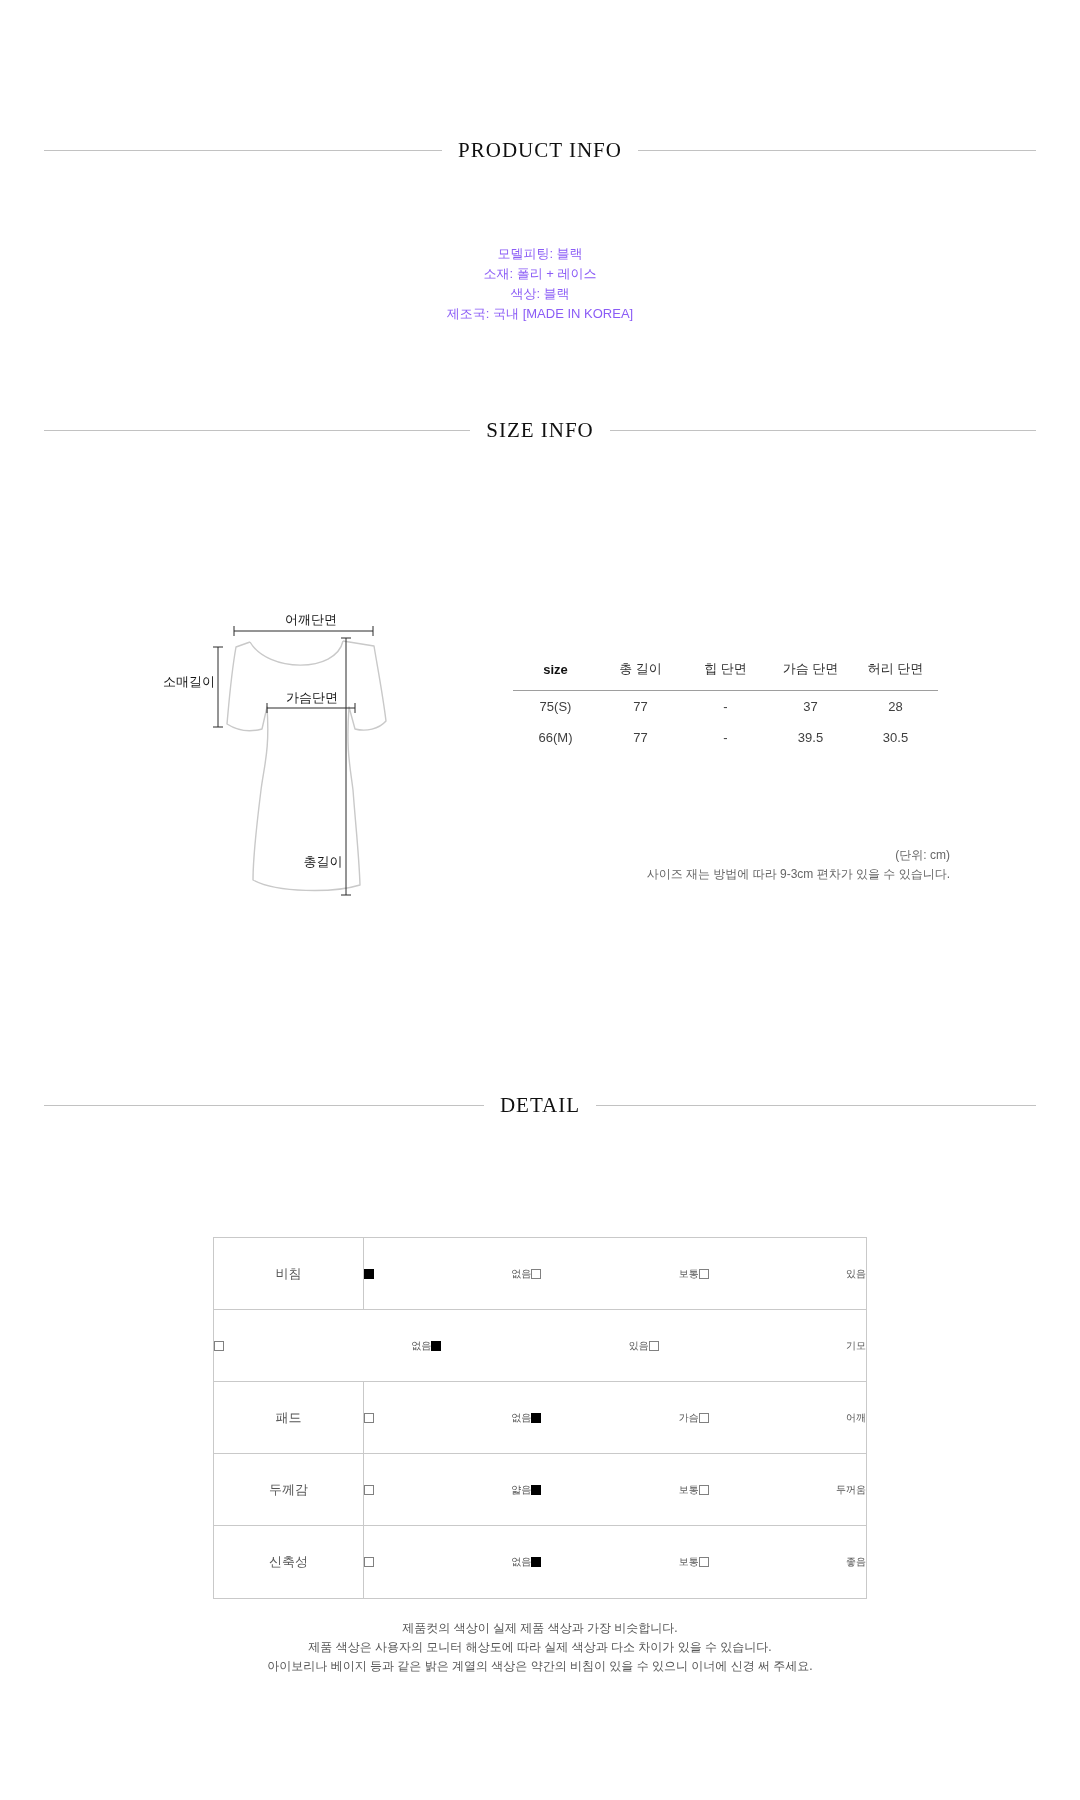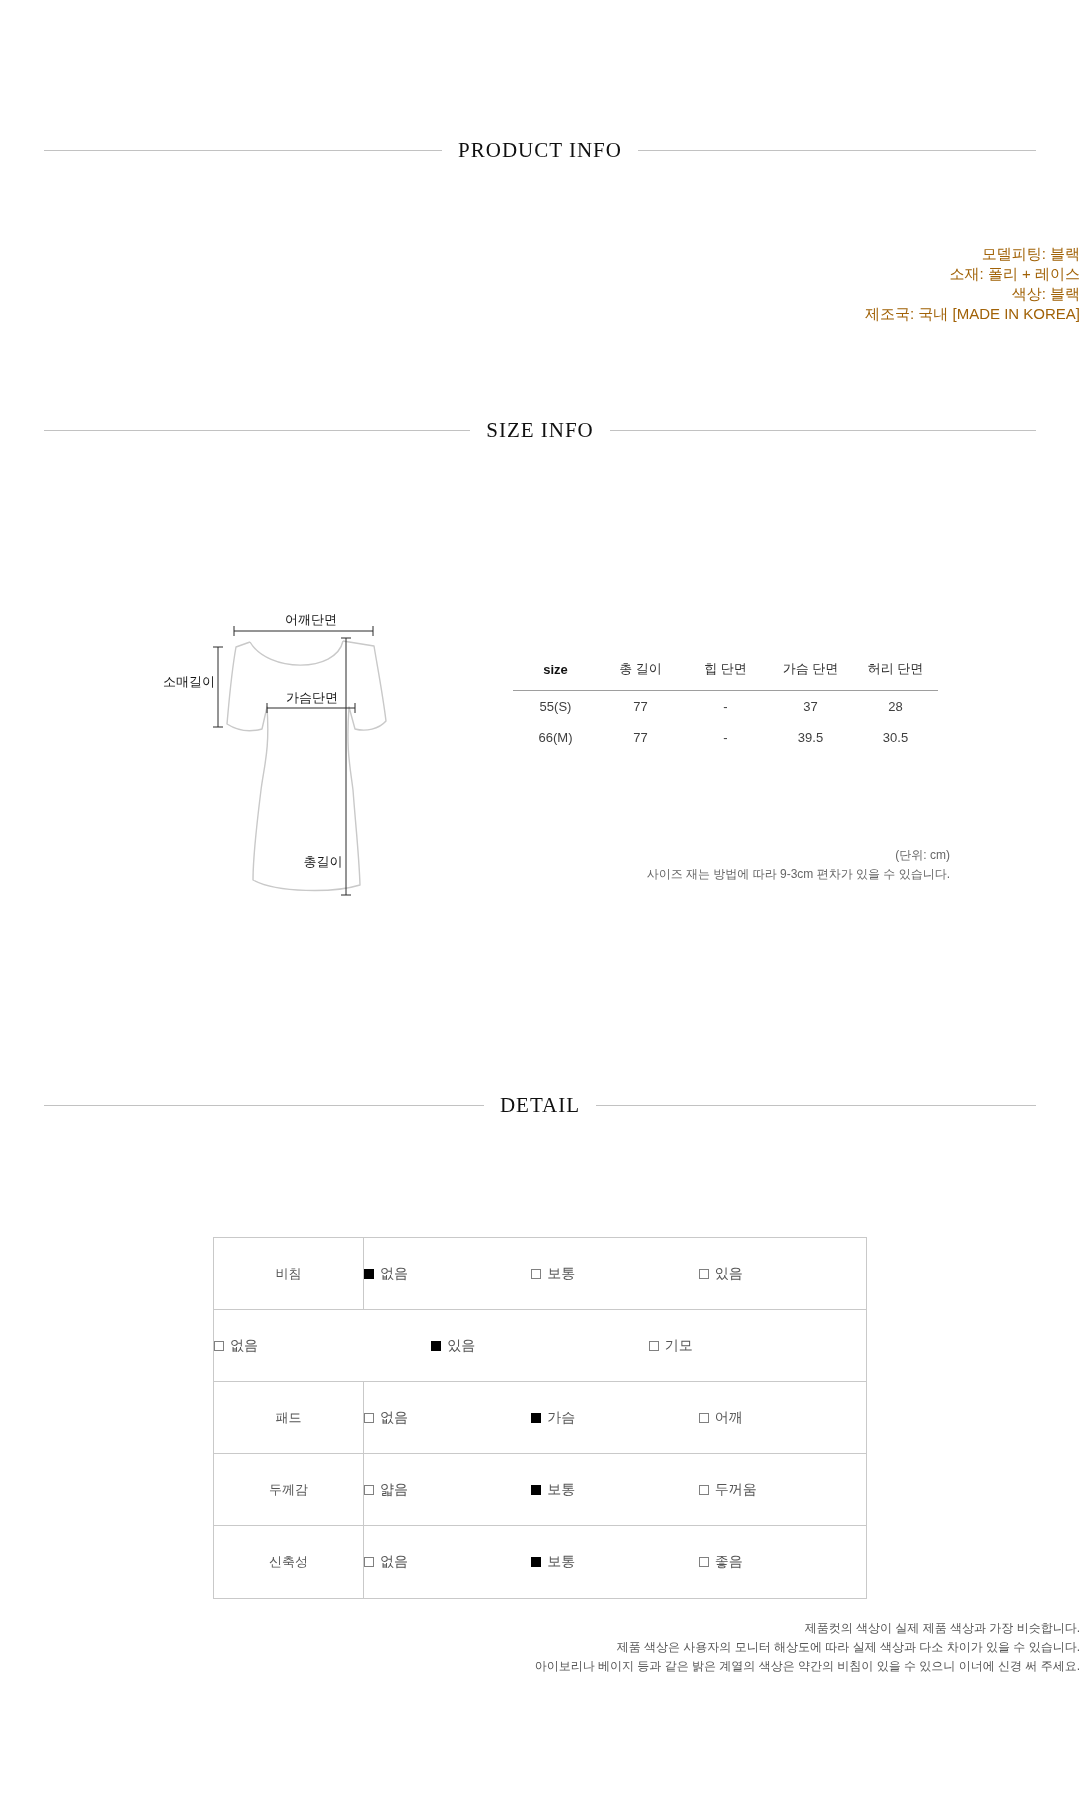--- a/index.html
+++ b/index.html
@@ -17,22 +17,22 @@
   .section-header .rule { flex:1; height:1px; background:#c2c2c2; }
   .section-header .title {
     font-family:"Liberation Serif","DejaVu Serif",serif;
     font-size:21px; letter-spacing:1px; color:#101010; white-space:nowrap;
   }
   #hdr-product { margin-top:138px;justify-content:space-between; }
   #hdr-size    { margin-top:94px; }
   #hdr-detail  { margin-top:161px; }
   
   .product-info {
-    margin-top:82px; text-align:right;
-    font-size:15px; line-height:20px; color:#a16207;
+    margin-top:82px; text-align:center;
+    font-size:13px; line-height:20px; color:#8b5cf6;
   }
   
   .size-section { position:relative; height:490px; }
   .size-diagram { position:absolute; left:150px; top:148px; width:260px; height:330px; }
   .size-table-wrap { position:absolute; left:513px; top:214px; width:425px; }
   table.size-table { width:100%; border-collapse:collapse; table-layout:fixed; text-align:center; }
   table.size-table th {
     font-size:13px; color:#2e2e2e; font-weight:400;
     padding:4px 0 12px 0; border-bottom:1px solid #9e9e9e;margin-top:14px;
   }
@@ -49,31 +49,31 @@
   }
   .d-row { display:flex; height:72px; border-bottom:1px solid #c9c9c9; }
   .d-row:last-child { border-bottom:none; }
   .d-label {
     width:150px; border-right:1px solid #c9c9c9;
     display:flex; align-items:center; justify-content:center;
     font-size:13px; color:#555;
   }
   .d-options { flex:1; display:flex; }
   .d-opt {
-    flex:1; display:flex; align-items:center; justify-content:flex-start;
-    font-size:14px; color:#555;
+    flex:1; display:flex; align-items:center; justify-content:space-between;
+    font-size:10px; color:#555;
   }
   .cbx {
     display:inline-block; width:10px; height:10px;
     border:1px solid #808080; margin-right:6px; background:#fff;
   }
   .cbx.checked { background:#000; border-color:#000; }
   
   .footer-notes {
-    margin-top:20px; text-align:right;
+    margin-top:20px; text-align:center;
     font-size:12px; line-height:19px; color:#555;
   }
   
   .size-diagram text {
     font-family:"Liberation Sans","DejaVu Sans",sans-serif;
     font-size:13px; fill:#151515;
   }
 </style>
 </head>
 <body>
@@ -143,21 +143,21 @@
         <tr>
           <th class="th-size">size</th>
           <th>총 길이</th>
           <th>힙 단면</th>
           <th>가슴 단면</th>
           <th>허리 단면</th>
         </tr>
       </thead>
       <tbody>
         <tr>
-          <td>55(S)</td>
+          <td>75(S)</td>
           <td>77</td>
           <td>-</td>
           <td>37</td>
           <td>28</td>
         </tr>
         <tr>
           <td>66(M)</td>
           <td>77</td>
           <td>-</td>
           <td>39.5</td>

